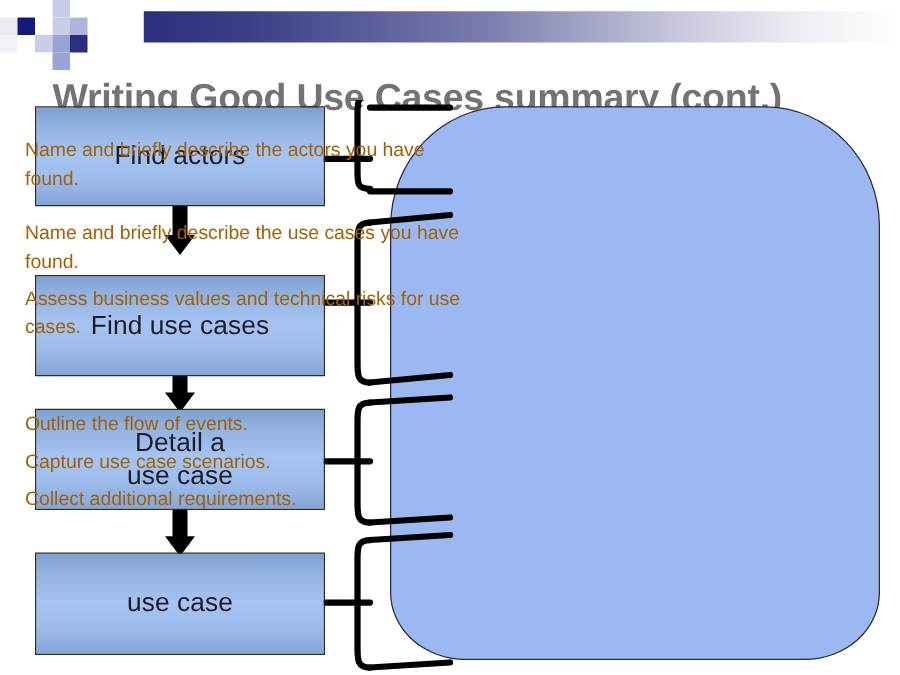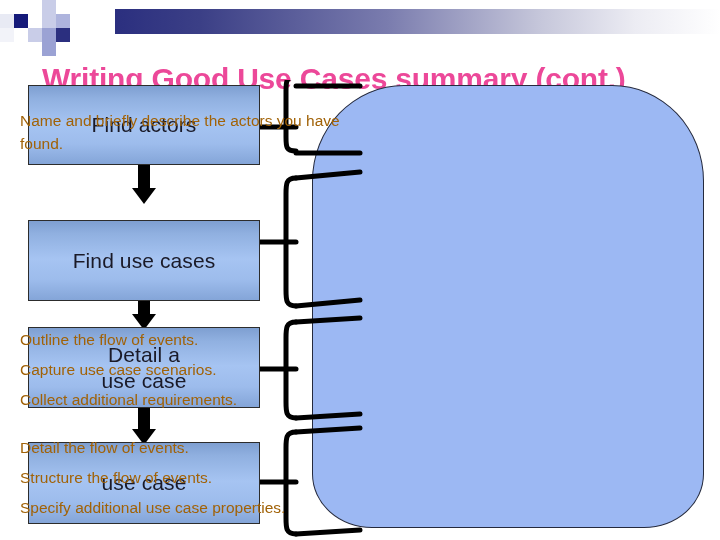--- a/index.html
+++ b/index.html
@@ -29,21 +29,21 @@
   }
   .sq { position: absolute; }
 
   
   #slide-title {
     position: absolute;
     left: 42px; top: 42px;
     width: 660px;
     font-size: 30px;
     font-weight: bold;
-    color: #ec4899;
+    color: #737373;
     letter-spacing: -0.2px;
     white-space: nowrap;
   }
 
   
   #diagram {
     position: absolute;
     left: 0; top: 80px;
     width: 596px; height: 460px; padding-left: 14px;
   }
@@ -193,27 +193,24 @@
     <div>
       <span>use case</span>
     </div>
   </div>
 
   <div class="detail-group" style="top:30px;">
     <p>Name and briefly describe the actors you have found.</p>
   </div>
 
   <div class="detail-group" style="top:96px;">
+    <p>Name and briefly describe the use cases you have found.</p>
+    <p>Assess business values and technical risks for use cases.</p>
   </div>
 
   <div class="detail-group" style="top:249px;">
     <p>Outline the flow of events.</p>
     <p>Capture use case scenarios.</p>
     <p>Collect additional requirements.</p>
   </div>
 
-  <div class="detail-group" style="top:357px;">
-    <p>Detail the flow of events.</p>
-    <p>Structure the flow of events.</p>
-    <p>Specify additional use case properties.</p>
-  </div>
 
 </div>
 
 </body></html>

